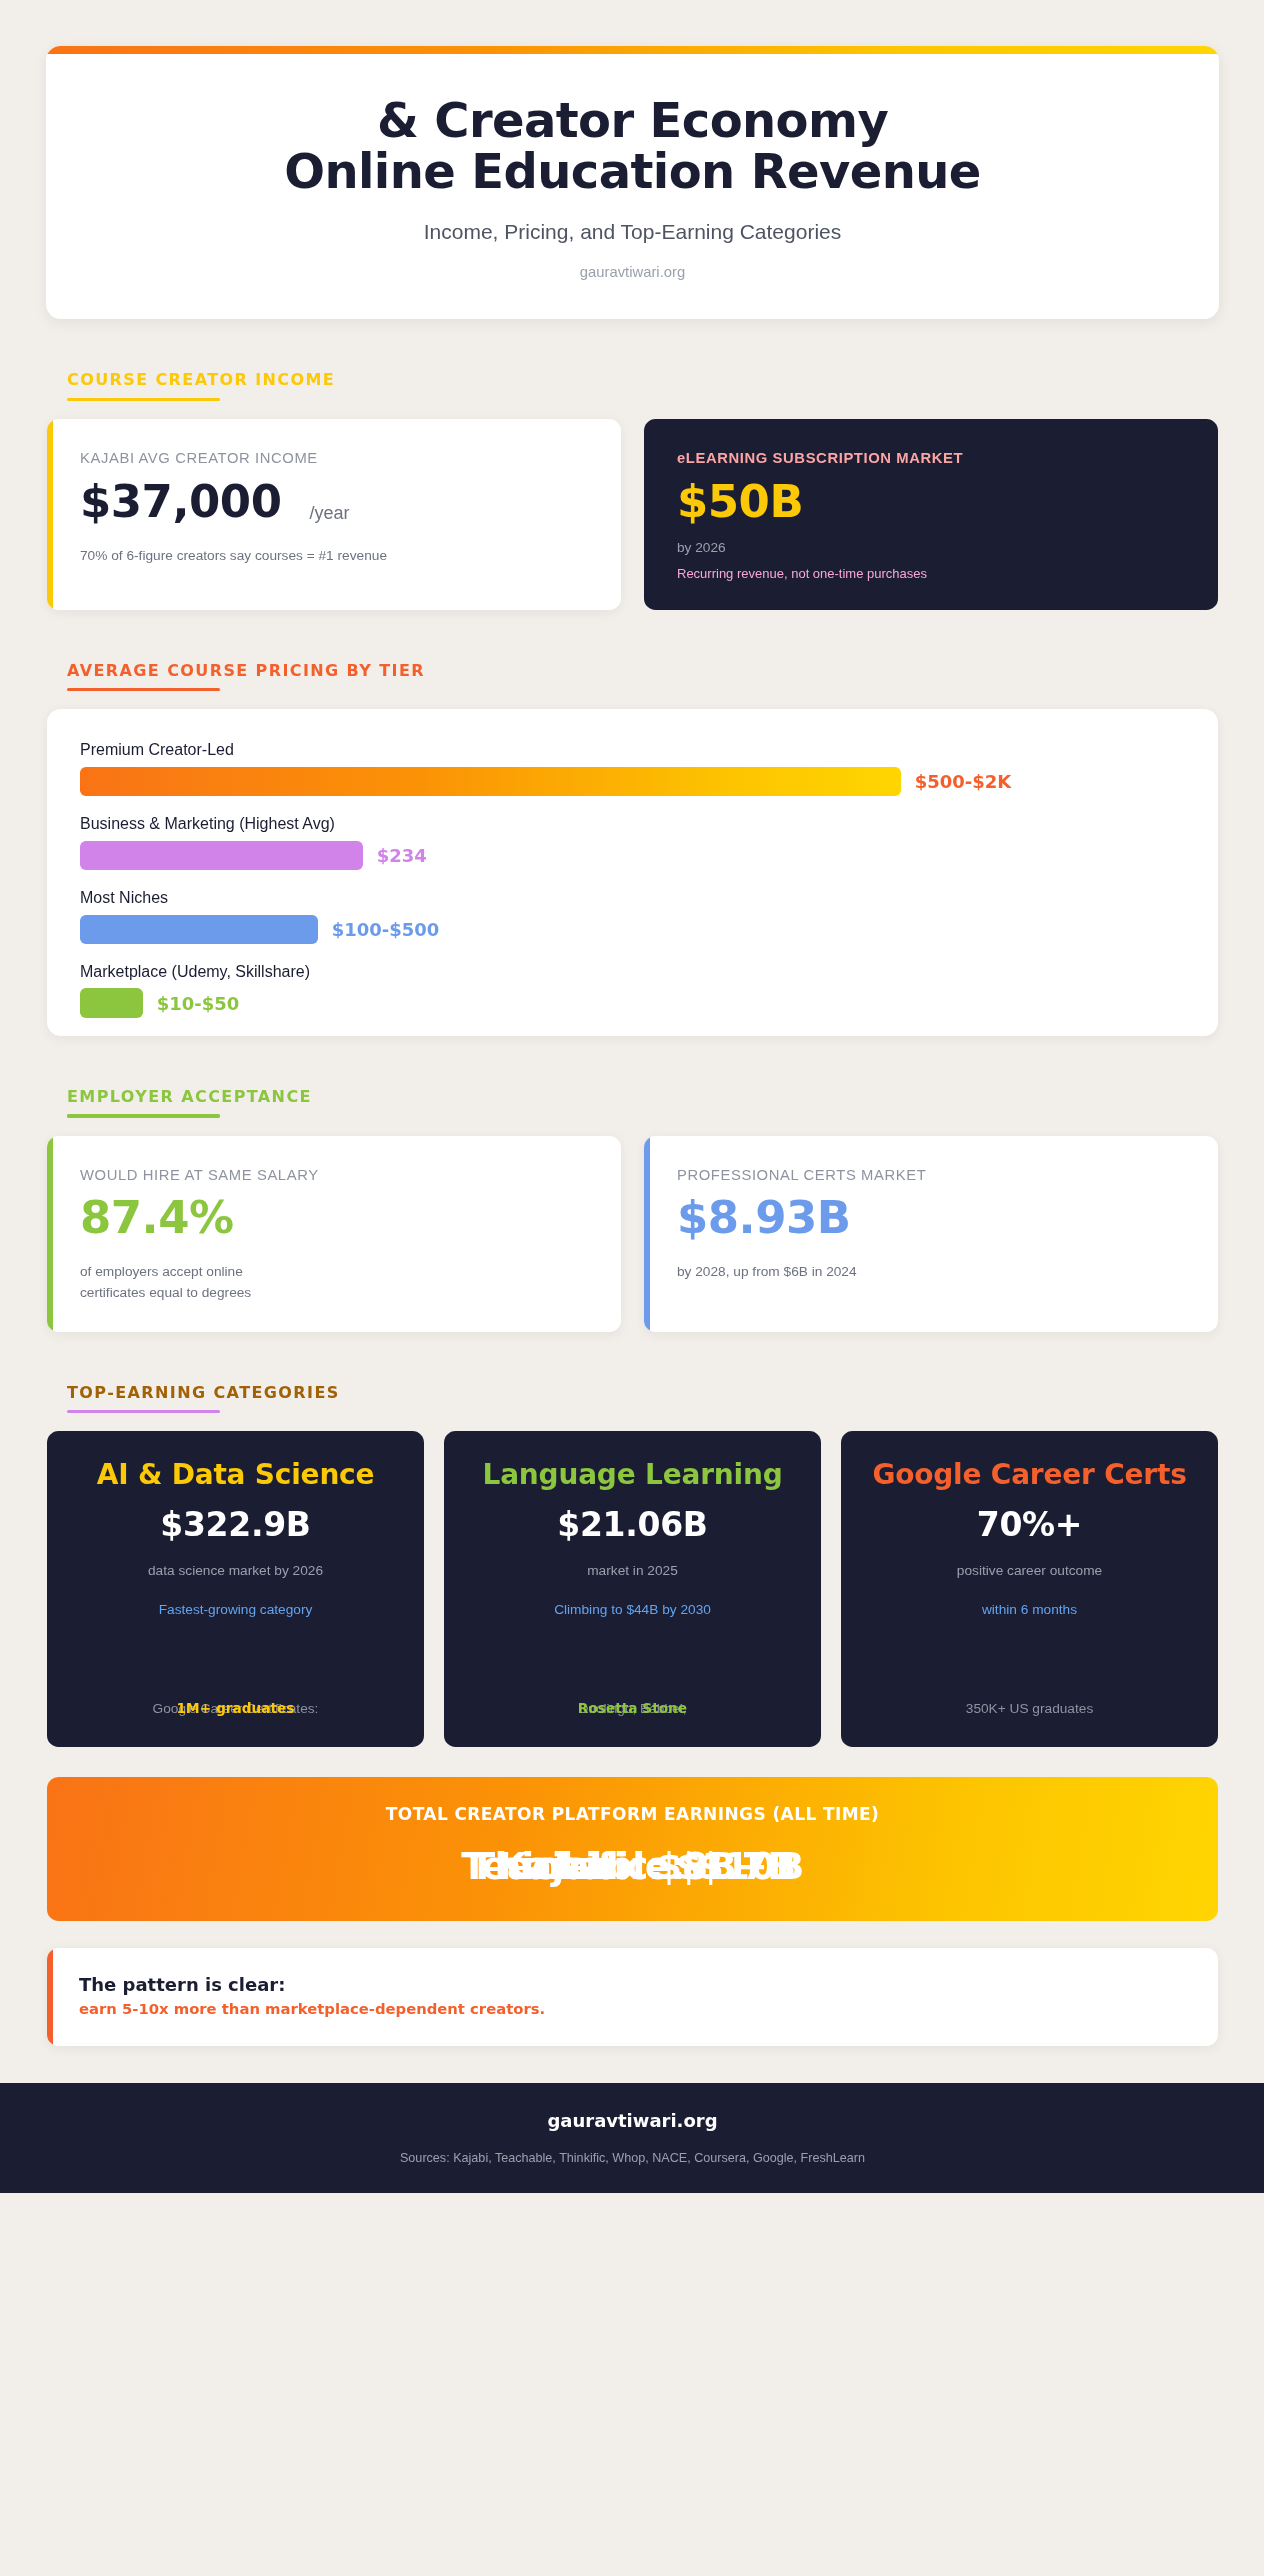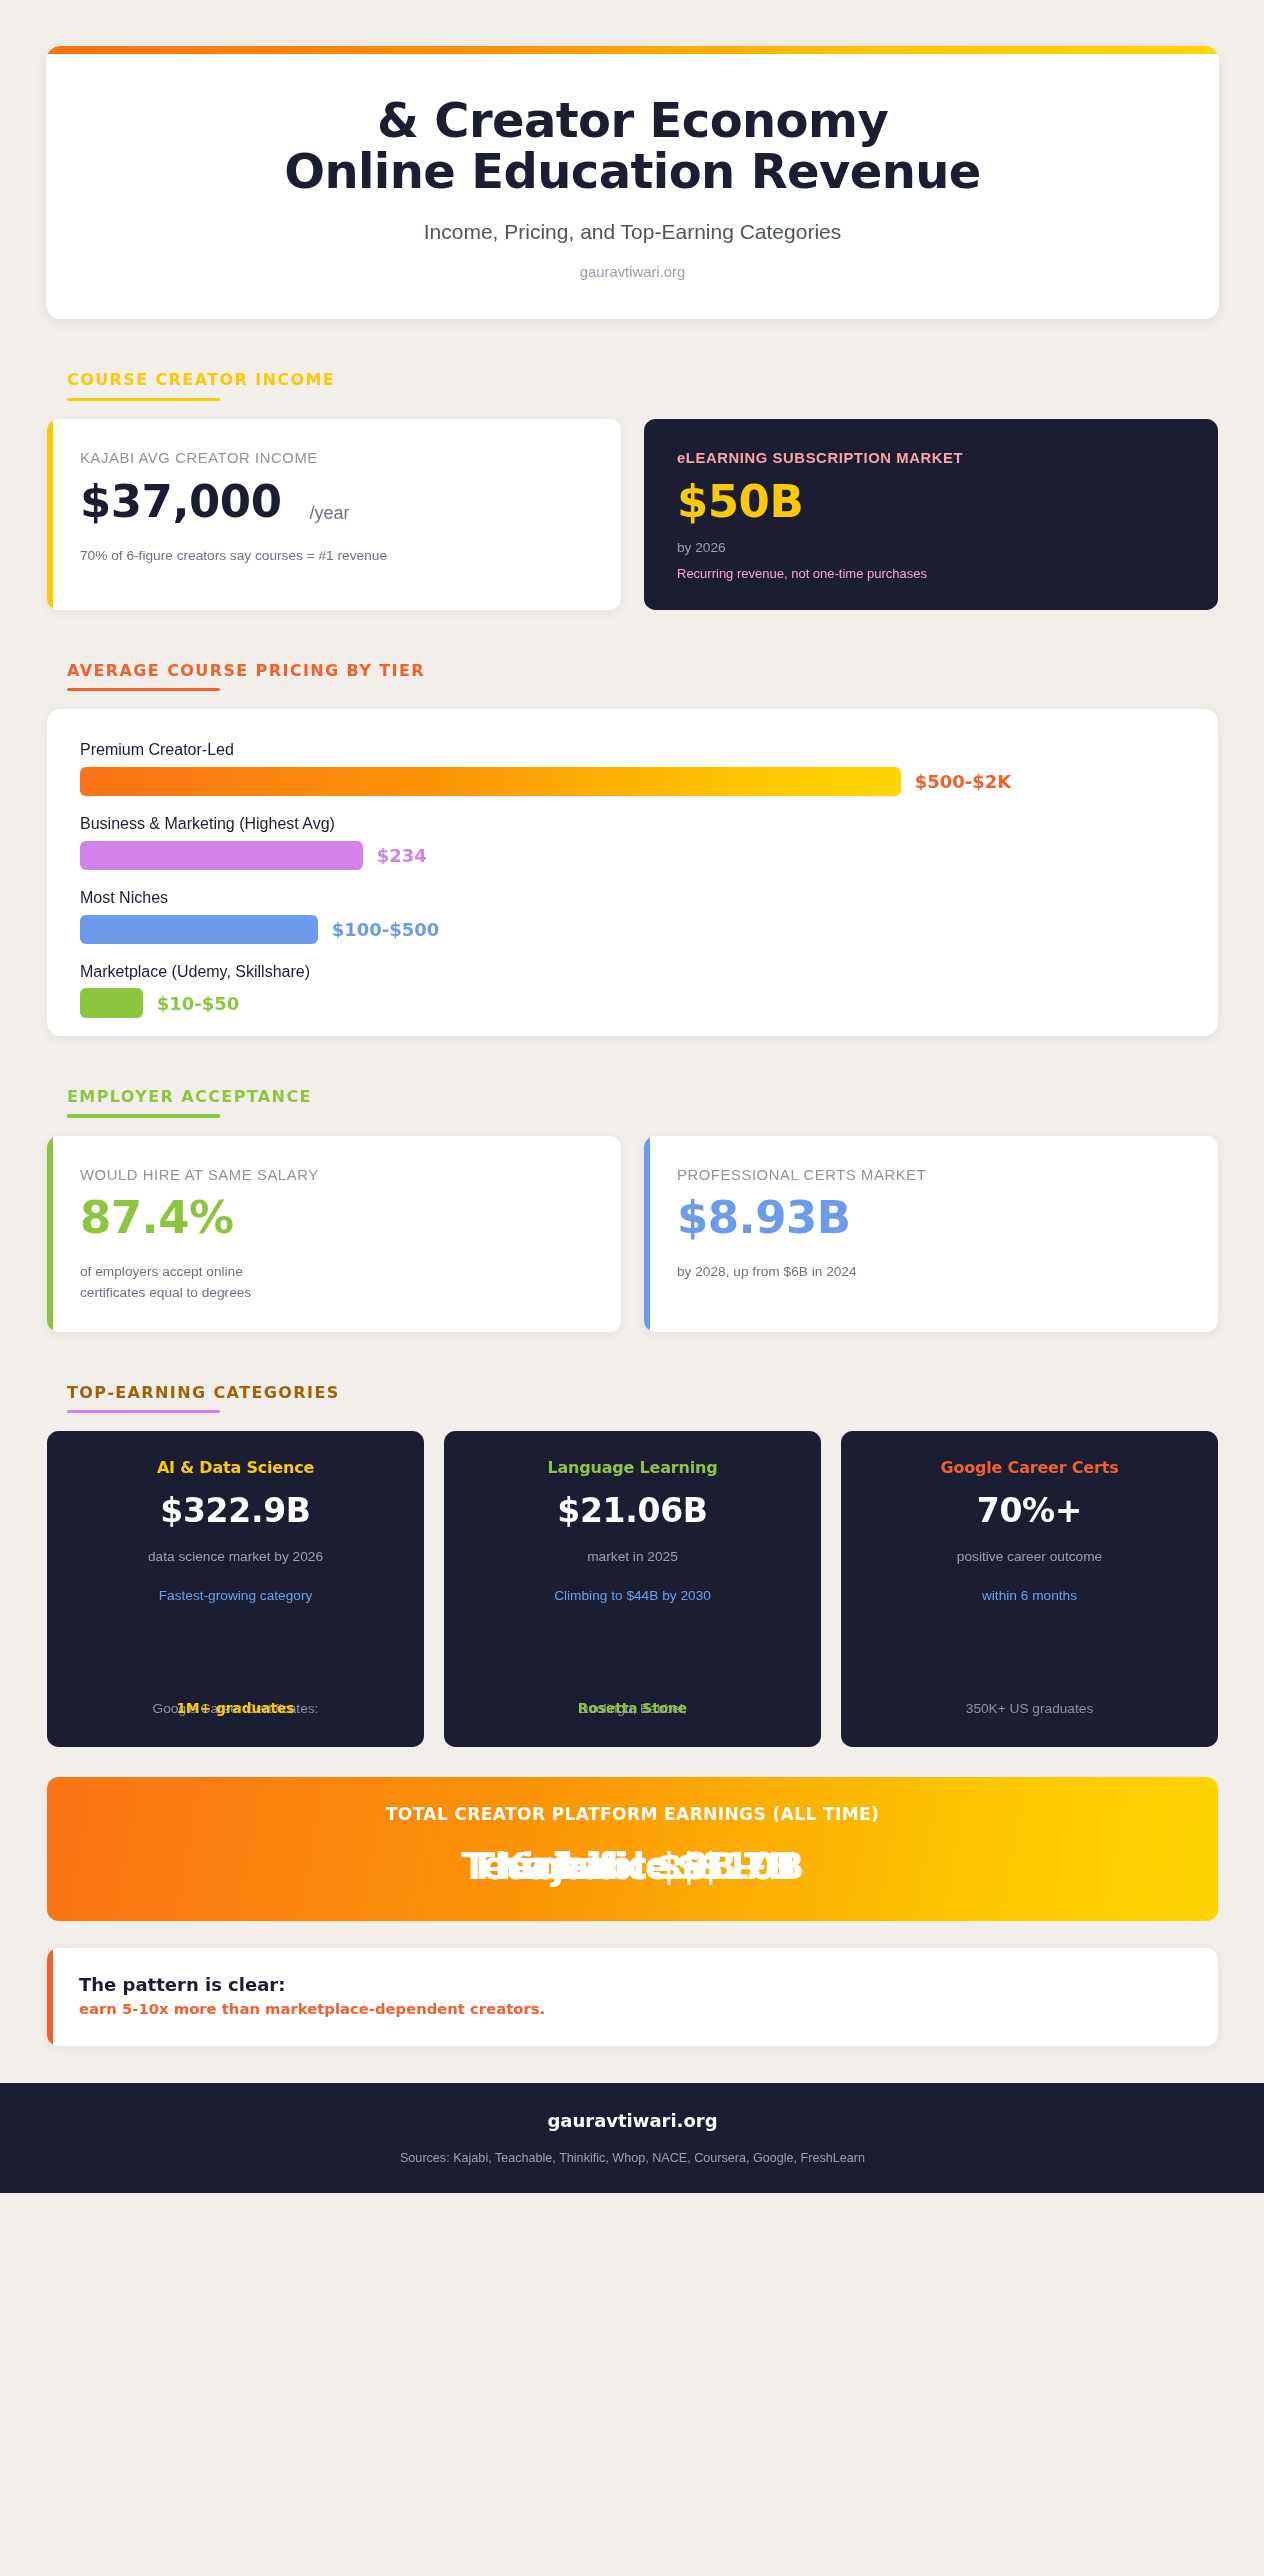--- a/index.html
+++ b/index.html
@@ -134,21 +134,21 @@
 
   
   .row3 { display: flex; gap: 20px; }
   .cat {
     flex: 1; background: #1b1d33; border-radius: 11.6px;
     padding: 27px 21px 28.5px 21px; text-align: center;
     position: relative; height: 316px;
   }
   .cat-title {
     font-family: "DejaVu Sans", sans-serif;
-    font-weight: 700; font-size: 16px; letter-spacing: -0.2px;
+    font-weight: 700; font-size: 28px; letter-spacing: -0.2px;
   }
   .cat-val {
     font-family: "DejaVu Sans", sans-serif;
     font-weight: 900; font-size: 33px; color: #ffffff; margin-top: 13.7px;
     letter-spacing: -0.3px;
   }
   .cat-sub { font-size: 13.7px; color: #9aa0ad; margin-top: 19px; }
   .cat-note { font-size: 13.7px; color: #63a4f0; margin-top: 24px; }
   .cat-foot {
     position: absolute; left: 0; right: 0; bottom: 28.5px; height: 21px;

